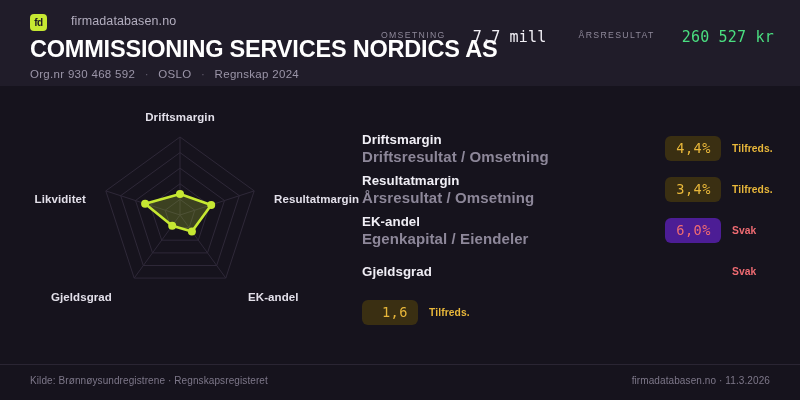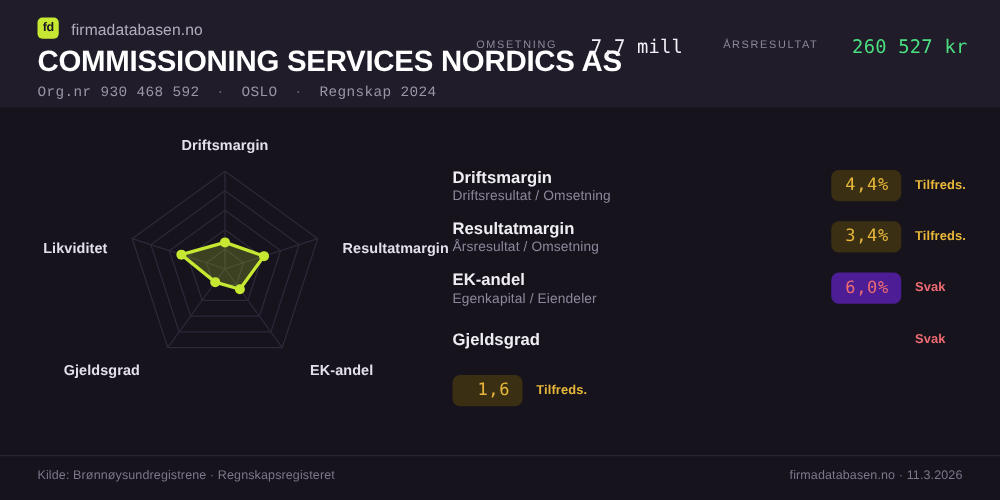--- a/index.html
+++ b/index.html
@@ -11,37 +11,37 @@
     overflow:hidden;
     position:relative;
   }
   .page { position:relative; width:800px; height:400px; background:#16131d; }
 
   
   .header {
     position:absolute; left:0; top:0; width:800px; height:86px;
     background:#201c29;
   }
-  .brand { position:absolute; left:30px; top:14px; display:flex; align-items:flex-end; gap:10px; }
+  .brand { position:absolute; left:30px; top:14px; display:flex; align-items:flex-start; gap:24px; }
   .logo-box {
     width:17px; height:17px; border-radius:4px; background:#c6e832;
     display:flex; align-items:center; justify-content:center;
     font-size:10px; font-weight:bold; color:#1b1724;
     font-family:"Liberation Sans", sans-serif; letter-spacing:-0.4px;
   }
   .brand-name { font-size:12.5px; color:#b3aebf; letter-spacing:0.1px; }
 
   .company-title {
     position:absolute; left:30px; top:36px;
     font-size:23.5px; font-weight:bold; color:#ffffff;
     letter-spacing:-0.2px; white-space:nowrap;
   }
   .company-meta {
     position:absolute; left:30px; top:68px;
-    font-family:Liberation Mono, monospace;
+    font-family:Liberation Sans, sans-serif;
     font-size:11.5px; color:#9b95a8; letter-spacing:0.3px; white-space:nowrap;
   }
   .company-meta .dot { color:#625c6e; padding:0 6px; }
 
   .stats { position:absolute; right:26px; top:28px; display:flex; gap:32px; align-items:flex-start; }
   .stat { display:flex; flex-direction:row; align-items:flex-end; }
   .stat-label {
     font-size:8.7px; letter-spacing:1.35px; color:#8e8899; text-transform:uppercase;
     margin-bottom:6px; white-space:nowrap;
   }
@@ -62,21 +62,21 @@
   
   .metrics { position:absolute; left:362px; top:128px; width:420px; }
   .metric-row {
     position:relative; height:41px; display:flex; align-items:center;
   }
   .metric-text { flex:1; }
   .metric-name {
     font-size:13.3px; font-weight:bold; color:#f0eef5; line-height:1.15; letter-spacing:0.05px;
   }
   .metric-formula {
-    font-size:11px; color:#8d8799; margin-top:1px; letter-spacing:0.1px;
+    font-size:15px; color:#8d8799; margin-top:1px; letter-spacing:0.1px;font-weight:bold;
   }
   .metric-right { display:flex; align-items:center; gap:11px; }
   .metric-badge {
     font-family:"DejaVu Sans Mono", monospace;
     font-size:13.6px; padding:4px 10px 5px; border-radius:6px;
     min-width:56px; text-align:right; letter-spacing:0.5px;
   }
   .metric-badge.ok { background:#3a2f12; color:#e8b73a; }
   .metric-badge.bad { background:#4c1d95; color:#ef6b72; }
   .metric-verdict {

